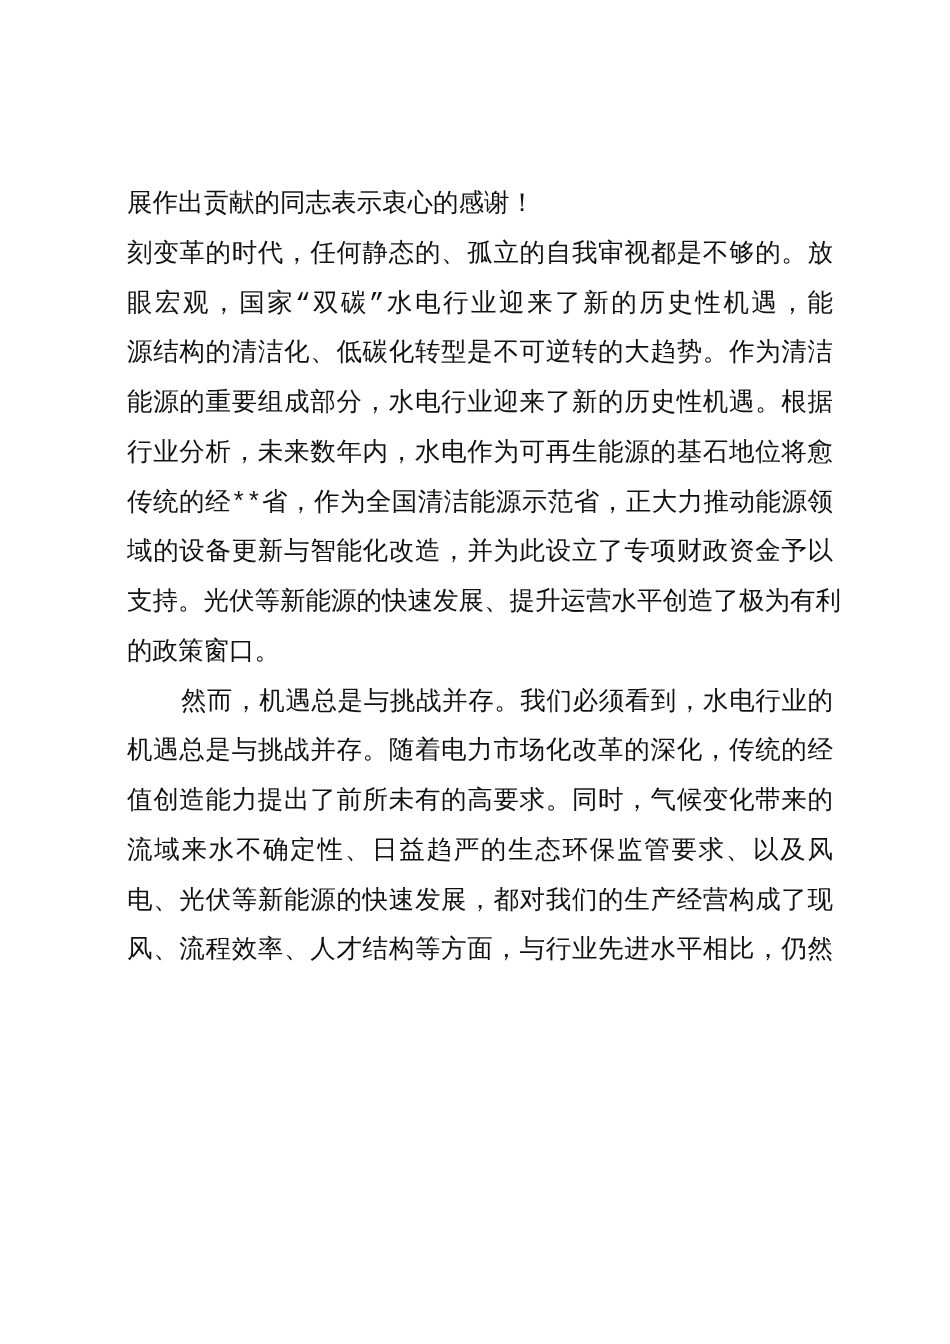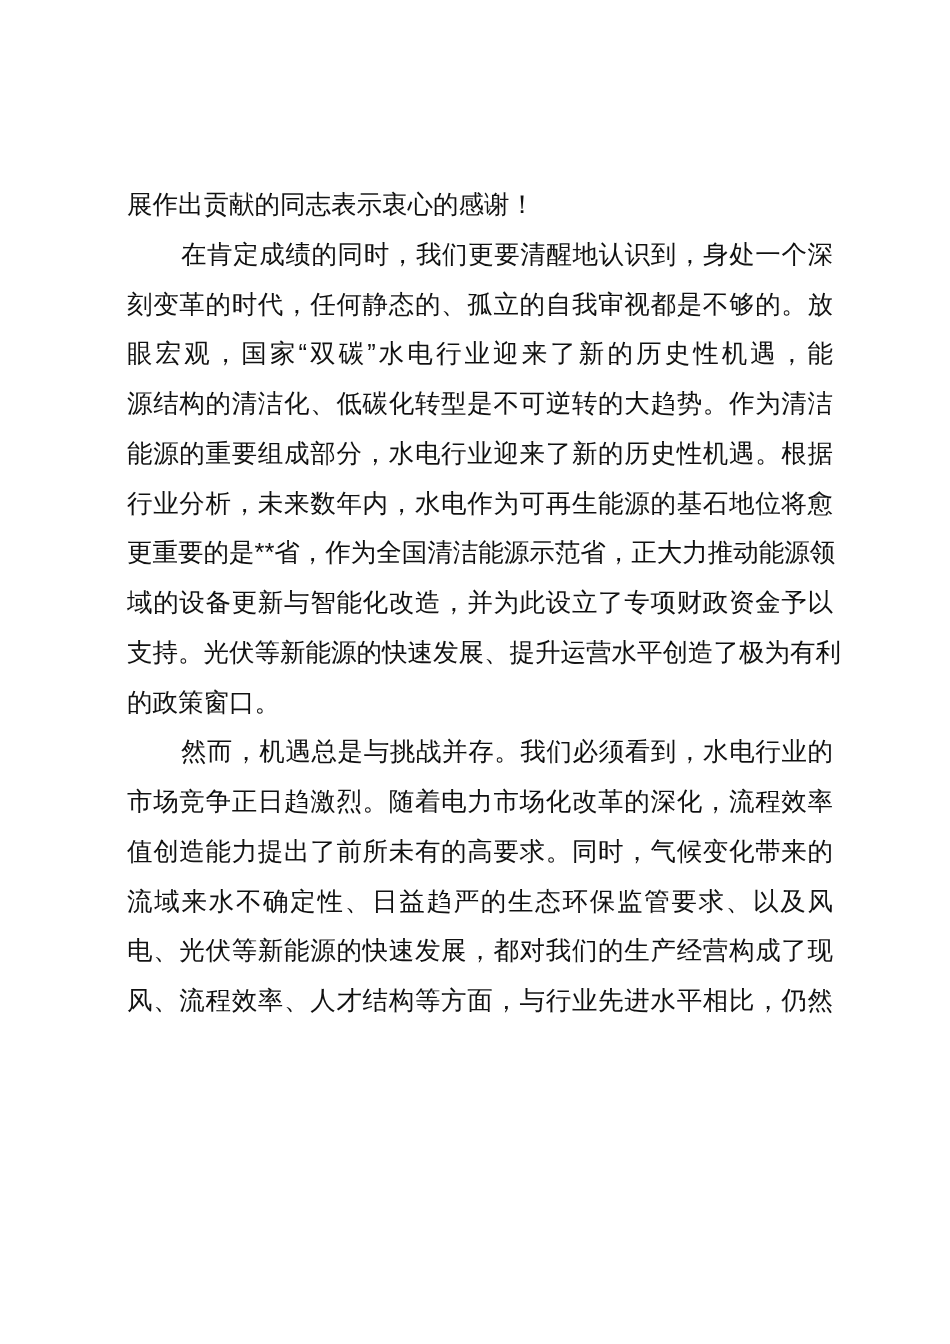--- a/index.html
+++ b/index.html
@@ -16,21 +16,21 @@
     .page {
       position: absolute;
       left: 127px;
       top: 180px;
       width: 706px;
     }
     .line {
       display: block;
       height: 49.75px;
       line-height: 49.75px;
-      font-family: Liberation Sans, sans-serif;
+      font-family: Liberation Mono, monospace;
       font-size: 25.5px;
       color: #111111;
       white-space: nowrap;
       text-align: justify;
       text-align-last: justify;
       letter-spacing: 0px;
     }
     .line.last {
       text-align-last: left;
     }
@@ -41,33 +41,32 @@
 </head>
 <body>
 
 <div class="page">
 
   <div>
     <span class="line last">展作出贡献的同志表示衷心的感谢！</span>
   </div>
 
   <div>
-    <span class="line indent">在肯定成绩的同时，我们更要清醒地认识到，身处一个深</span>
     <span class="line">刻变革的时代，任何静态的、孤立的自我审视都是不够的。放</span>
     <span class="line">眼宏观，国家“双碳”水电行业迎来了新的历史性机遇，能</span>
     <span class="line">源结构的清洁化、低碳化转型是不可逆转的大趋势。作为清洁</span>
     <span class="line">能源的重要组成部分，水电行业迎来了新的历史性机遇。根据</span>
     <span class="line">行业分析，未来数年内，水电作为可再生能源的基石地位将愈</span>
-    <span class="line">更重要的是**省，作为全国清洁能源示范省，正大力推动能源领</span>
+    <span class="line">传统的经**省，作为全国清洁能源示范省，正大力推动能源领</span>
     <span class="line">域的设备更新与智能化改造，并为此设立了专项财政资金予以</span>
     <span class="line">支持。光伏等新能源的快速发展、提升运营水平创造了极为有利</span>
     <span class="line last">的政策窗口。</span>
   </div>
 
   <div>
     <span class="line indent">然而，机遇总是与挑战并存。我们必须看到，水电行业的</span>
-    <span class="line">市场竞争正日趋激烈。随着电力市场化改革的深化，流程效率</span>
+    <span class="line">机遇总是与挑战并存。随着电力市场化改革的深化，传统的经</span>
     <span class="line">值创造能力提出了前所未有的高要求。同时，气候变化带来的</span>
     <span class="line">流域来水不确定性、日益趋严的生态环保监管要求、以及风</span>
     <span class="line">电、光伏等新能源的快速发展，都对我们的生产经营构成了现</span>
     <span class="line">风、流程效率、人才结构等方面，与行业先进水平相比，仍然</span>
   </div>
 </div>
 
 </body></html>

